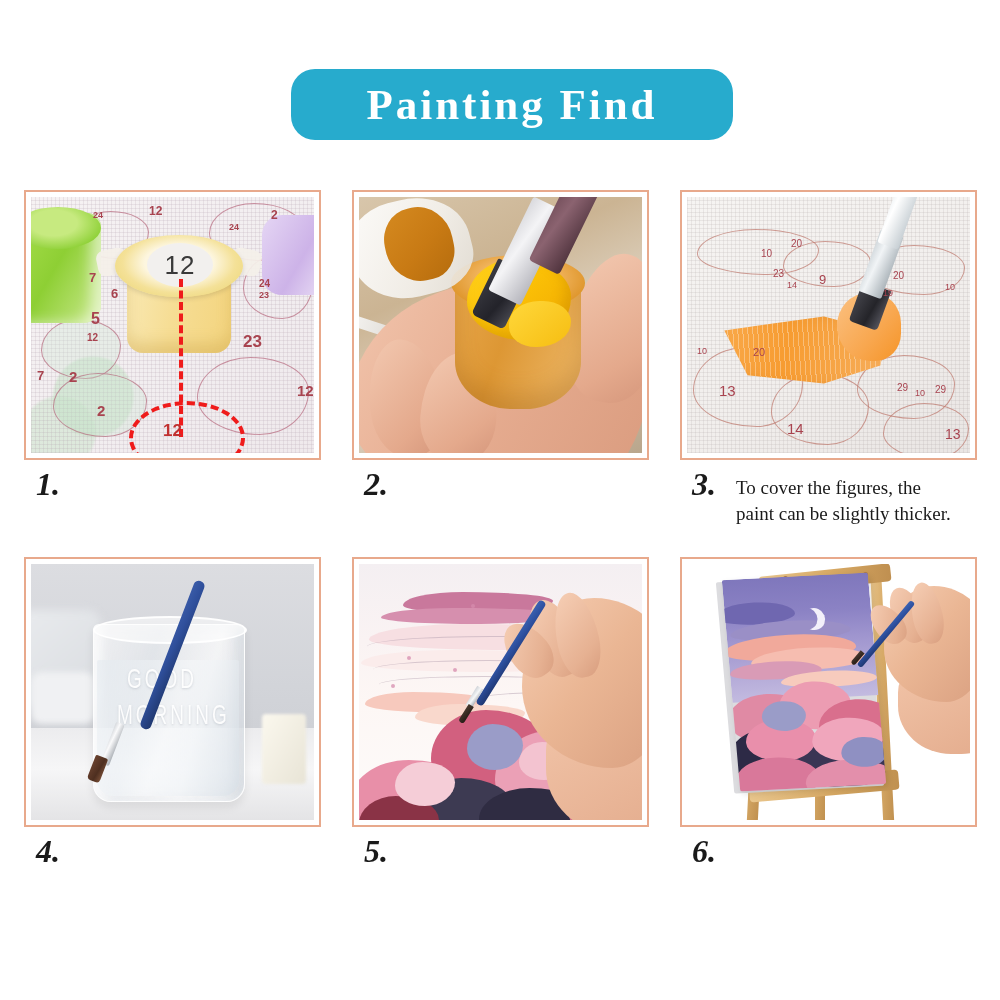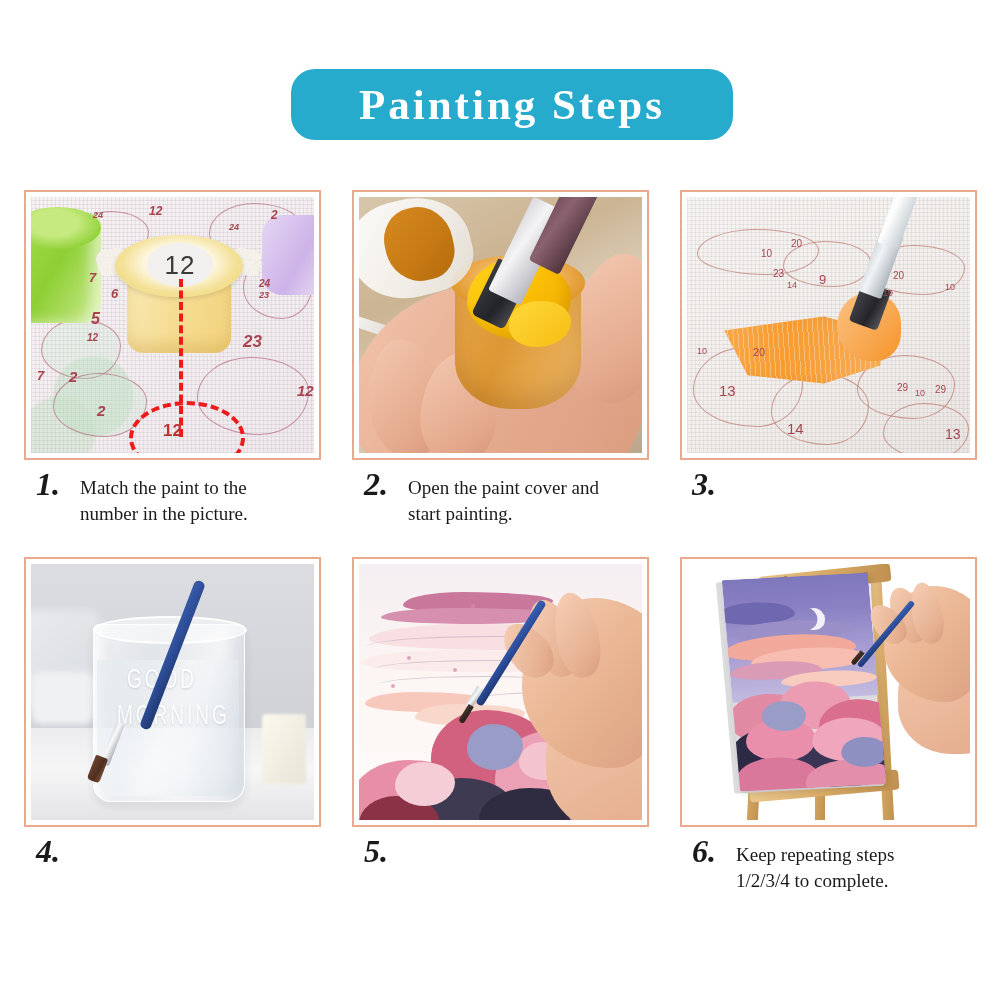--- a/index.html
+++ b/index.html
@@ -111,21 +111,20 @@
     background-image:
       repeating-linear-gradient(0deg, rgba(170,150,165,.18) 0 1px, transparent 1px 4px),
       repeating-linear-gradient(90deg, rgba(170,150,165,.18) 0 1px, transparent 1px 4px);
   }
   .p1-num {
     position: absolute;
     color: #a8434f;
     font-family: "Liberation Sans", sans-serif;
     font-weight: bold;
     line-height: 1;
-    font-style: italic;
   }
   .p1-green-pot {
     position: absolute;
     left: -16px; top: 16px;
     width: 86px; height: 110px;
     border-radius: 14px 14px 18px 18px;
     background: linear-gradient(120deg,#a9e04e 0%, #8ecf34 48%, #cbe98f 100%);
     box-shadow: inset -10px 0 14px rgba(255,255,255,.55);
   }
   .p1-green-lid {
@@ -636,21 +635,21 @@
     width: 5px; height: 16px;
     background: linear-gradient(100deg,#4a3a30,#241a14);
     transform: rotate(40deg);
     border-radius: 0 0 3px 3px;
   }
 </style>
 </head>
 <body>
 
 <div id="title-banner">
-  <div id="title-text">Painting Steps</div>
+  <div id="title-text">Painting Find</div>
 </div>
 
 <div id="steps-grid">
 
   <div class="step-row">
 
     <div class="step-cell">
       <div class="photo-frame">
         <div class="photo">
           <div class="p1-bg"></div>
@@ -689,24 +688,20 @@
           <div class="p1-num" style="left:228px;top:94px;font-size:9px;">23</div>
           <div class="p1-num" style="left:212px;top:136px;font-size:17px;">23</div>
           <div class="p1-num" style="left:6px;top:172px;font-size:13px;">7</div>
           <div class="p1-num" style="left:38px;top:172px;font-size:15px;">2</div>
           <div class="p1-num" style="left:66px;top:206px;font-size:15px;">2</div>
           <div class="p1-num" style="left:266px;top:186px;font-size:15px;">12</div>
         </div>
       </div>
       <div class="caption">
         <div class="caption-num">1.</div>
-        <div class="caption-text">
-          <span>Match the paint to the</span><br>
-          <span>number in the picture.</span>
-        </div>
       </div>
     </div>
 
     <div class="step-cell">
       <div class="photo-frame">
         <div class="photo">
           <div class="p2-bg"></div>
           <div class="p2-pencil"></div>
 
           <div class="p2-hand"></div>
@@ -722,24 +717,20 @@
           <div class="p2-lid"></div>
           <div class="p2-lid-inner"></div>
 
           <div class="p2-brush-tip"></div>
           <div class="p2-brush-ferrule"></div>
           <div class="p2-brush-handle"></div>
         </div>
       </div>
       <div class="caption">
         <div class="caption-num">2.</div>
-        <div class="caption-text">
-          <span>Open the paint cover and</span><br>
-          <span>start painting.</span>
-        </div>
       </div>
     </div>
 
     <div class="step-cell">
       <div class="photo-frame">
         <div class="photo">
           <div class="p3-bg"></div>
           <div class="p3-weave"></div>
 
           <div class="p3-blob" style="left:10px;top:32px;width:120px;height:44px;"></div>
@@ -771,20 +762,24 @@
           <div class="p3-num" style="left:32px;top:186px;font-size:15px;">13</div>
           <div class="p3-num" style="left:210px;top:186px;font-size:10px;">29</div>
           <div class="p3-num" style="left:228px;top:192px;font-size:9px;">10</div>
           <div class="p3-num" style="left:248px;top:188px;font-size:10px;">29</div>
           <div class="p3-num" style="left:100px;top:224px;font-size:15px;">14</div>
           <div class="p3-num" style="left:258px;top:230px;font-size:14px;">13</div>
         </div>
       </div>
       <div class="caption">
         <div class="caption-num">3.</div>
+        <div class="caption-text">
+          <span>To cover the figures, the</span><br>
+          <span>paint can be slightly thicker.</span>
+        </div>
       </div>
     </div>
 
   </div>
 
   <div class="step-row">
 
     <div class="step-cell">
       <div class="photo-frame">
         <div class="photo">
@@ -910,21 +905,17 @@
           <div class="p6-finger" style="right:46px;top:22px;width:32px;height:58px;transform:rotate(-24deg);"></div>
           <div class="p6-finger" style="right:68px;top:38px;width:28px;height:44px;transform:rotate(-40deg);"></div>
           <div class="p6-finger" style="right:28px;top:18px;width:30px;height:62px;transform:rotate(-12deg);"></div>
 
           <div class="p6-brush"></div>
           <div class="p6-brush-tip"></div>
         </div>
       </div>
       <div class="caption">
         <div class="caption-num">6.</div>
-        <div class="caption-text">
-          <span>Keep repeating steps</span><br>
-          <span>1/2/3/4 to complete.</span>
-        </div>
       </div>
     </div>
 
   </div>
 </div>
 
 </body></html>

